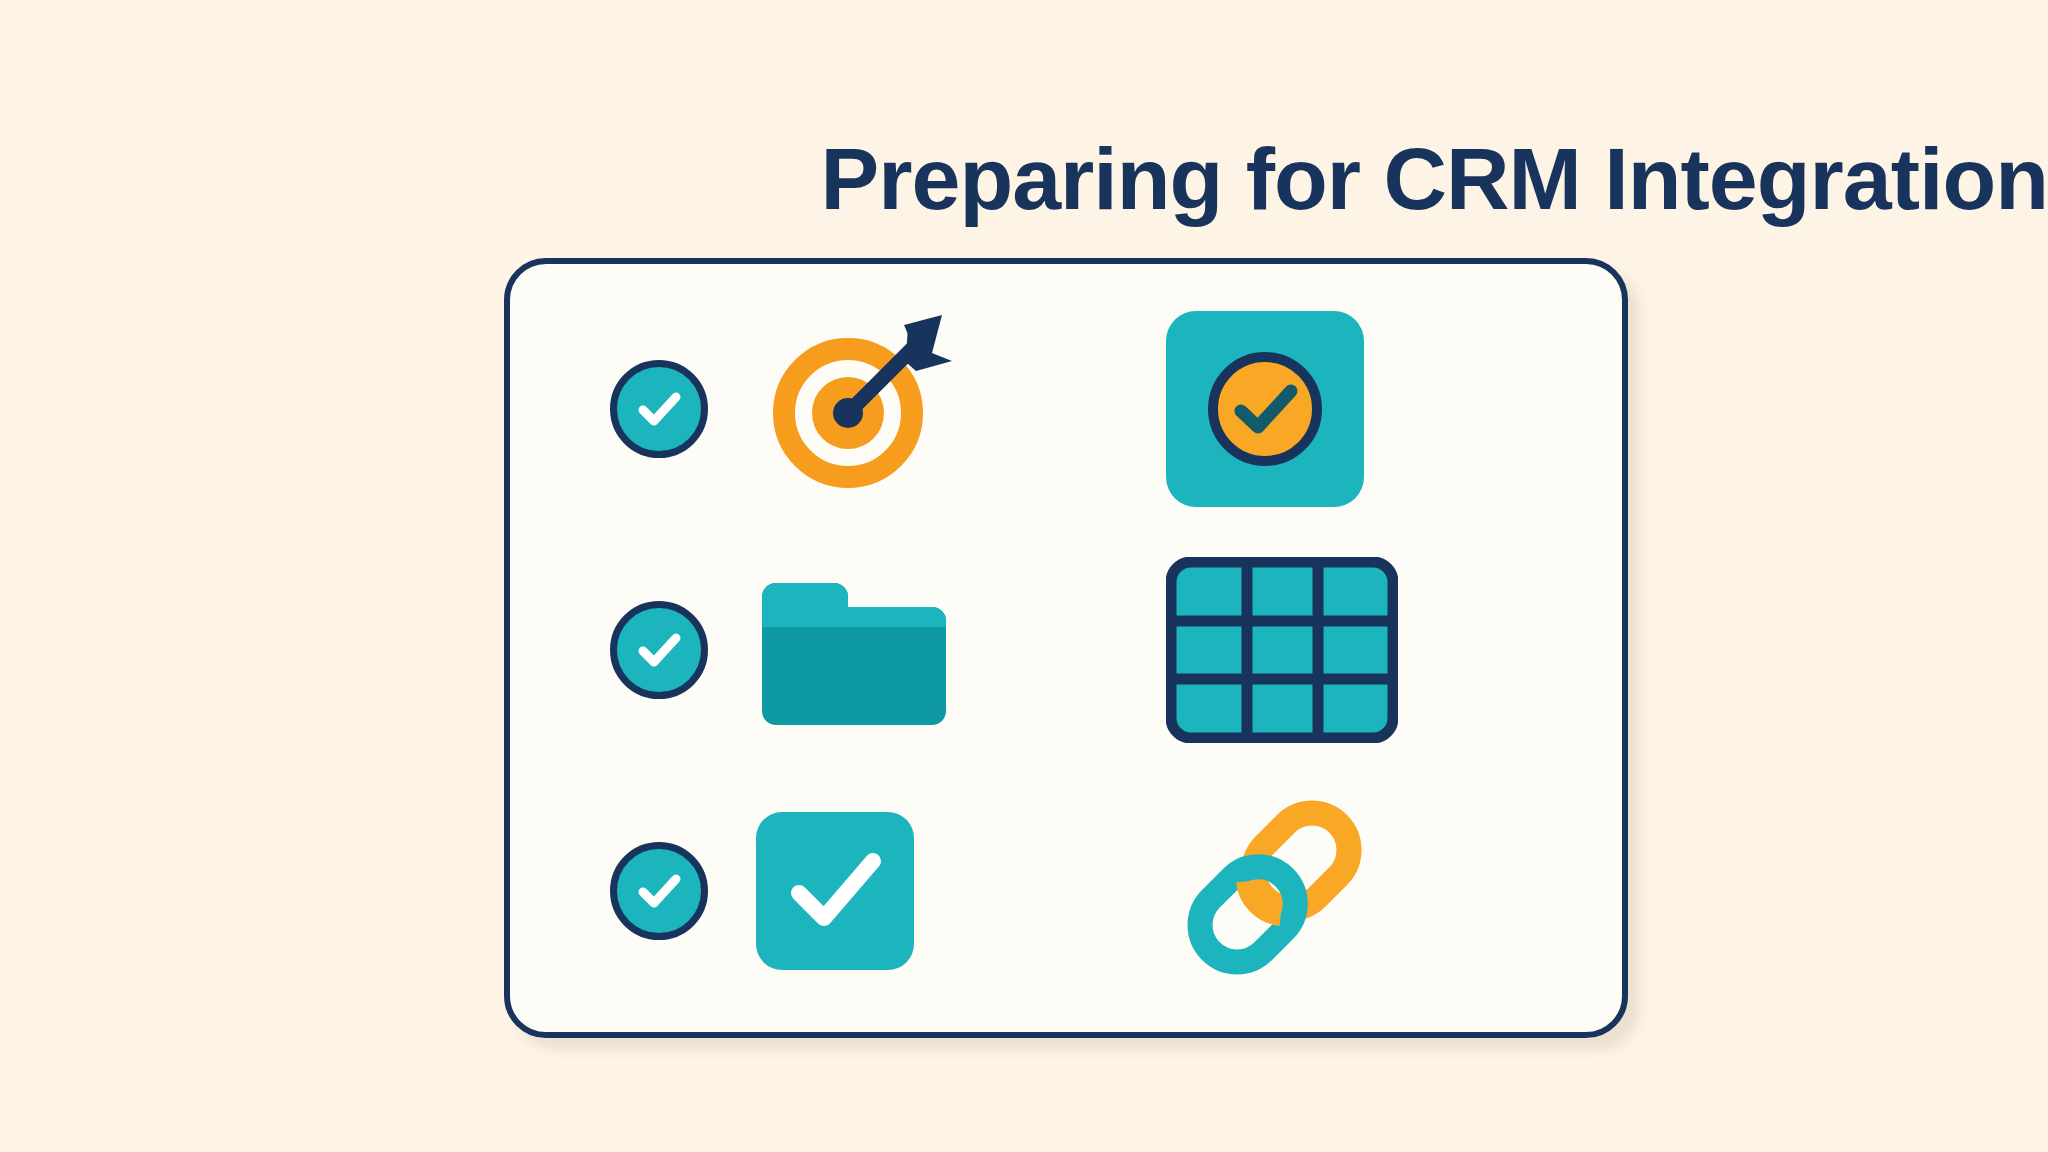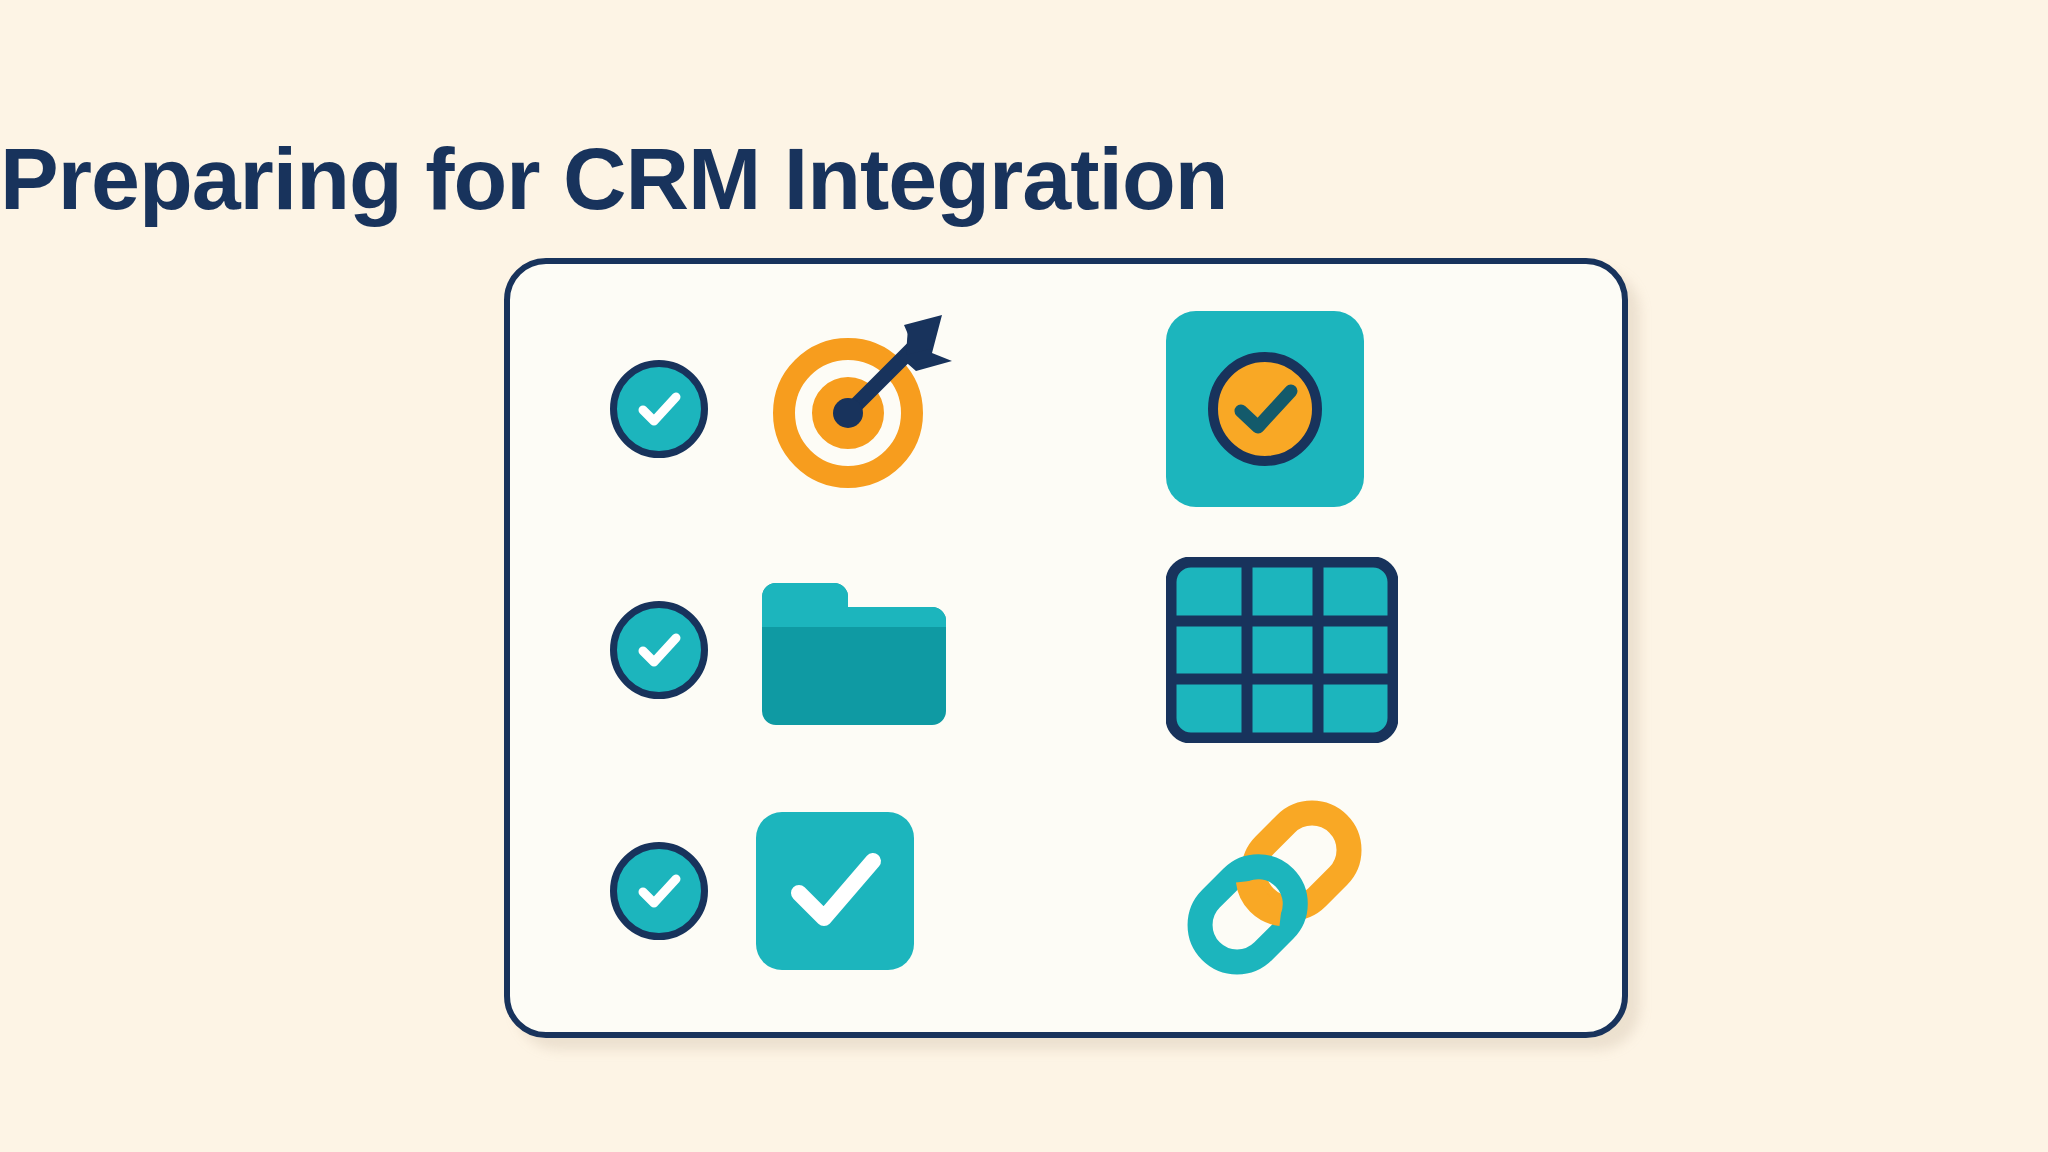--- a/index.html
+++ b/index.html
@@ -14,21 +14,21 @@
     overflow: hidden;
     position: relative;
   }
 
   
   .page-title {
     position: absolute;
     left: 0;
     top: 72px;
     width: 2048px;
-    text-align: left;
+    text-align: right;
     font-size: 88px;
     font-weight: bold;
     letter-spacing: -1px;
     color: #18335c;
     line-height: 1.1;
     white-space: nowrap;
   }
 
   
   .card-shadow {

